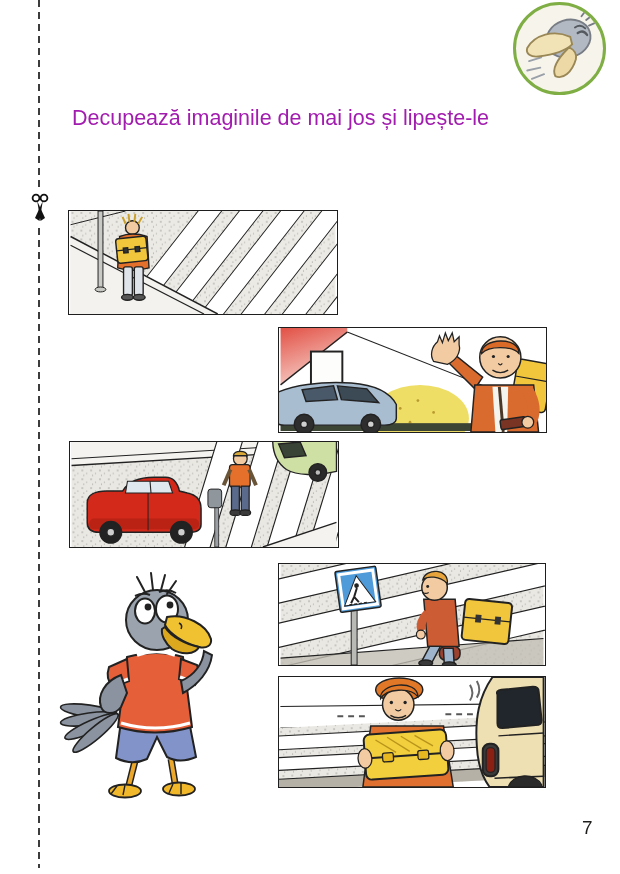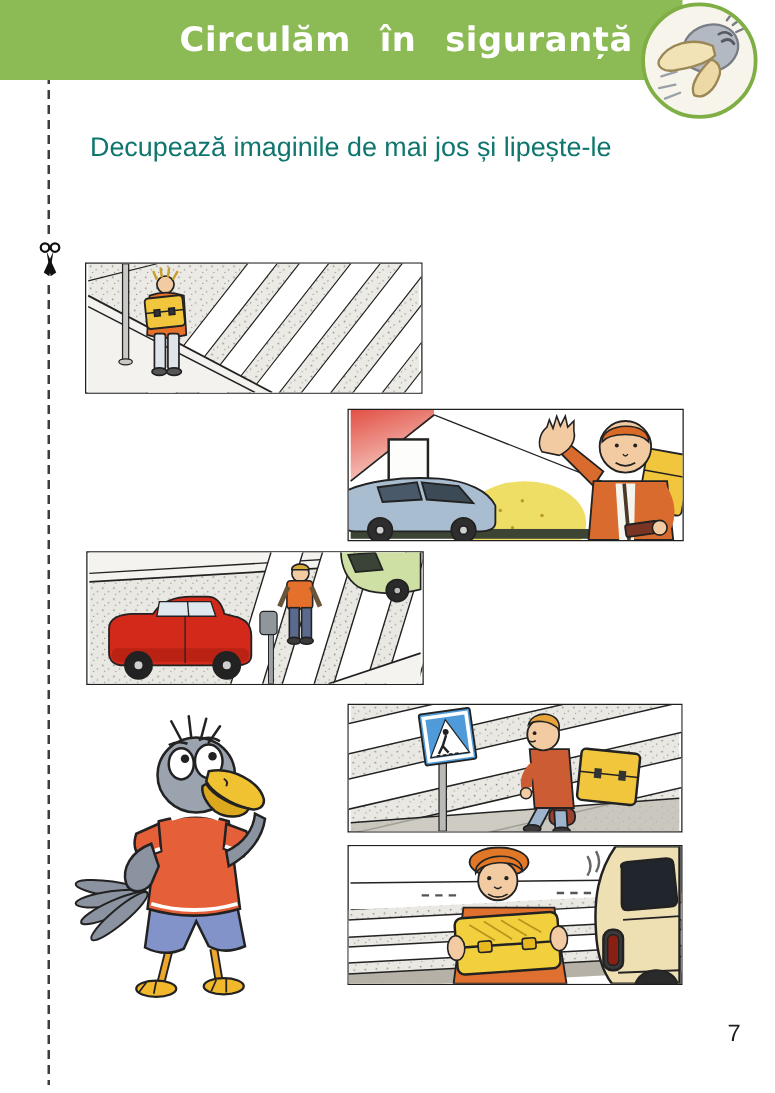--- a/index.html
+++ b/index.html
@@ -13,42 +13,39 @@
              font-size:27px;letter-spacing:0.5px;word-spacing:13px;}
   .badge{position:absolute;left:513px;top:2px;width:93px;height:93px;border-radius:50%;
          background:#f7f4ec;border:3px solid #7fae45;box-sizing:border-box;z-index:2;overflow:hidden;}
   
   .cutline{position:absolute;left:38px;top:0;width:2px;height:868px;z-index:0;
            background:repeating-linear-gradient(to bottom,#3c3c3c 0 7px,transparent 7px 12px);}
   .scissors{position:absolute;left:27px;top:190px;width:26px;height:34px;background:#ffffff;
             display:flex;align-items:center;justify-content:center;z-index:3;}
   
   .instruction{position:absolute;left:72px;top:103px;width:490px;margin:0;
-               font-size:21.5px;line-height:31px;color:#0f766e;}
+               font-size:21.5px;line-height:31px;color:#a21caf;}
   
   .panel{position:absolute;border:1.6px solid #1e1e1e;box-sizing:border-box;background:#fff;}
   .p1{left:68px;top:210px;width:270px;height:105px;}
   .p2{left:278px;top:327px;width:269px;height:106px;}
   .p3{left:69px;top:441px;width:270px;height:107px;}
   .p4{left:278px;top:563px;width:268px;height:103px;}
   .p5{left:278px;top:676px;width:268px;height:112px;}
   .panel svg{display:block;width:100%;height:100%;}
   
   .crow{position:absolute;left:55px;top:565px;width:210px;height:250px;}
   
   .pagenum{position:absolute;left:582px;top:817px;font-size:19px;color:#1d1d1b;}
 </style>
 </head>
 <body>
 
 <div class="page">
 
-  <div class="banner">
-    <h1>Circulăm în siguranță</h1>
-  </div>
 
   <div class="badge">
     <svg viewBox="0 0 93 93">
       <g stroke-linecap="round">
         <line x1="14" y1="60" x2="27" y2="56" stroke="#9aa0a8" stroke-width="2"></line>
         <line x1="12" y1="70" x2="26" y2="67" stroke="#9aa0a8" stroke-width="2"></line>
         <line x1="17" y1="79" x2="30" y2="74" stroke="#9aa0a8" stroke-width="2"></line>
       </g>
       <ellipse cx="56" cy="36" rx="24" ry="20" transform="rotate(-18 56 36)" fill="#b3b9c2" stroke="#787d85" stroke-width="2"></ellipse>
       <g stroke="#787d85" stroke-width="2" stroke-linecap="round">

